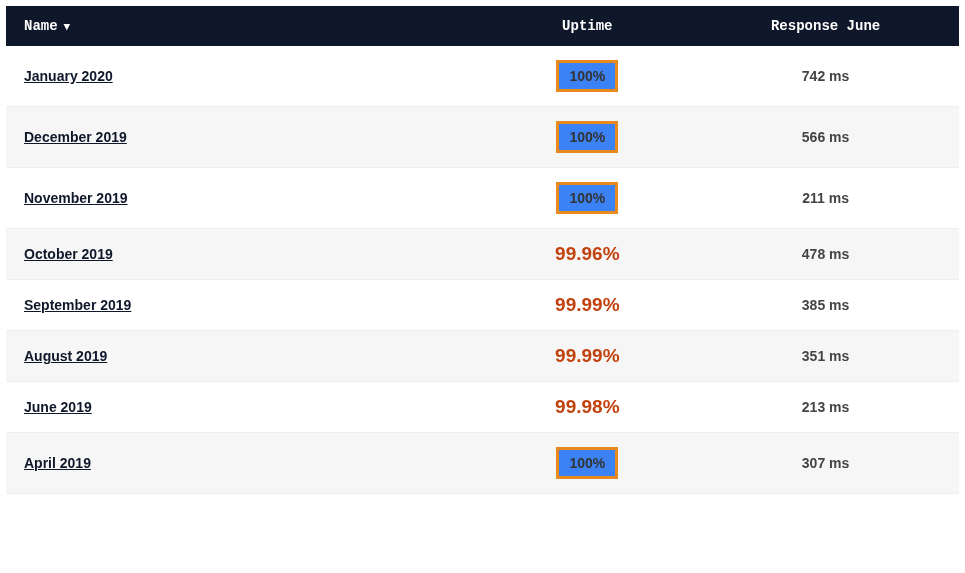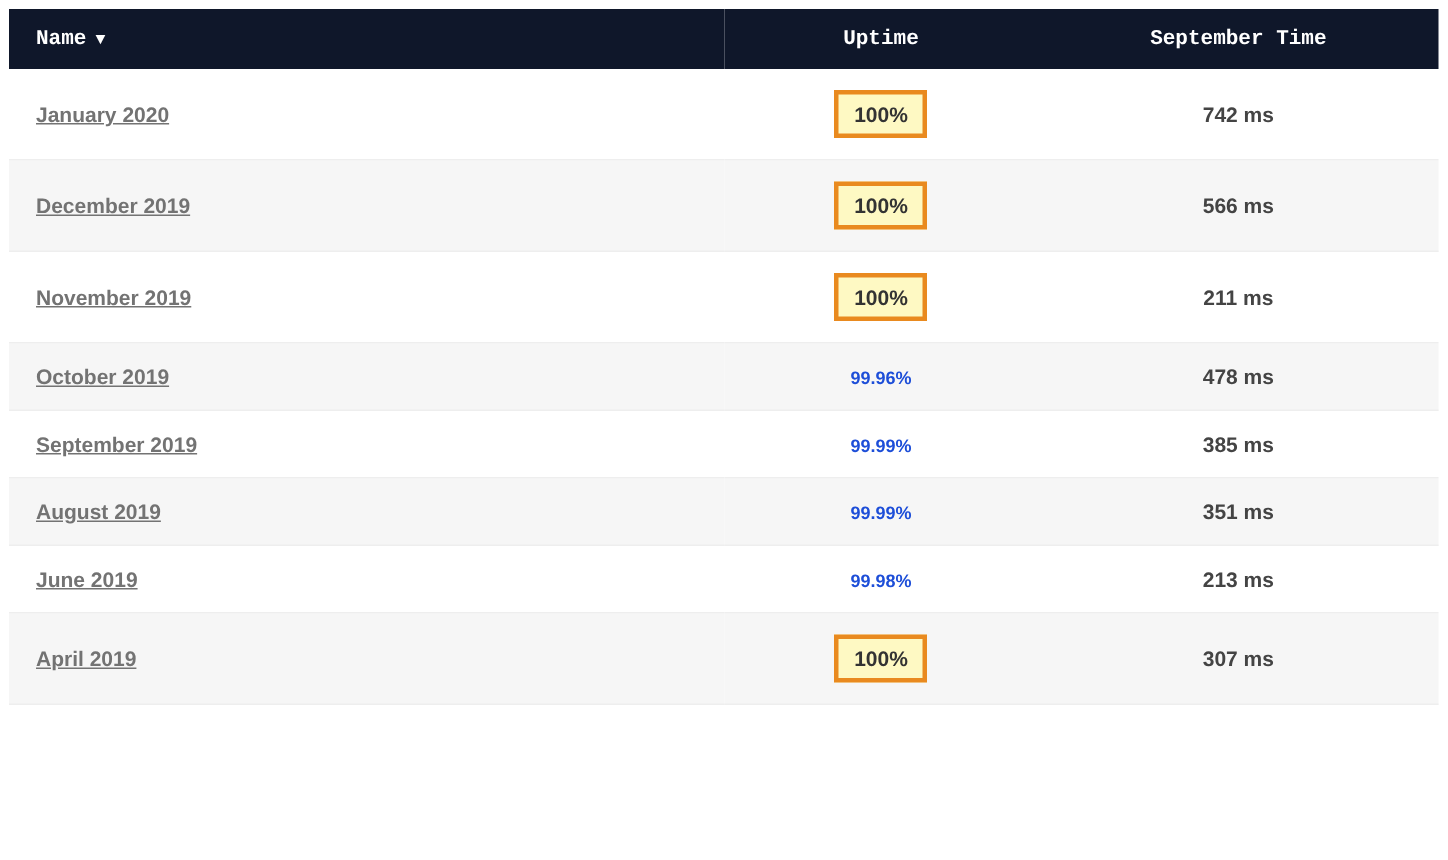--- a/index.html
+++ b/index.html
@@ -41,40 +41,40 @@
   }
   tbody tr:nth-child(even) { background: #f6f6f6; }
   tbody tr:nth-child(odd)  { background: #ffffff; }
   tbody td {
     padding: 14px 18px;
     font-size: 14px;
     color: #444;
     font-weight: bold;
   }
   td.col-name a {
-    color: #737373;
+    color: #0f172a;
     text-decoration: underline;
     font-weight: bold;
     margin-top: 28px;
   }
   td.col-uptime { text-align: center; }
   td.col-response { text-align: center; }
   .uptime-badge {
     display: inline-block;
     border: 3px solid #e98a1f;
     padding: 5px 10px;
     font-weight: bold;
     color: #333;
-    background: #fef9c3;
+    background: #3b82f6;
     font-size: 14px;
   }
   .uptime-plain {
     font-weight: bold;
-    color: #1d4ed8;
-    font-size: 12px;
+    color: #c2410c;
+    font-size: 19px;
   }
   col.c-name { width: 50%; }
   col.c-uptime { width: 22%; }
   col.c-response { width: 28%; }
 </style>
 </head>
 <body>
 
 <table>
   <colgroup>
@@ -84,21 +84,21 @@
   </colgroup>
   <thead>
     <tr>
       <th class="col-name">
         <span>Name</span><span class="sort-arrow">▼</span>
       </th>
       <th class="col-uptime">
         <span>Uptime</span>
       </th>
       <th class="col-response">
-        <span>September Time</span>
+        <span>Response June</span>
       </th>
     </tr>
   </thead>
   <tbody id="tbody">
       <tr>
         <td class="col-name"><a href="#">January 2020</a></td>
         <td class="col-uptime"><span class="uptime-badge">100%</span></td>
         <td class="col-response"><span>742 ms</span></td>
       </tr>
       <tr>

